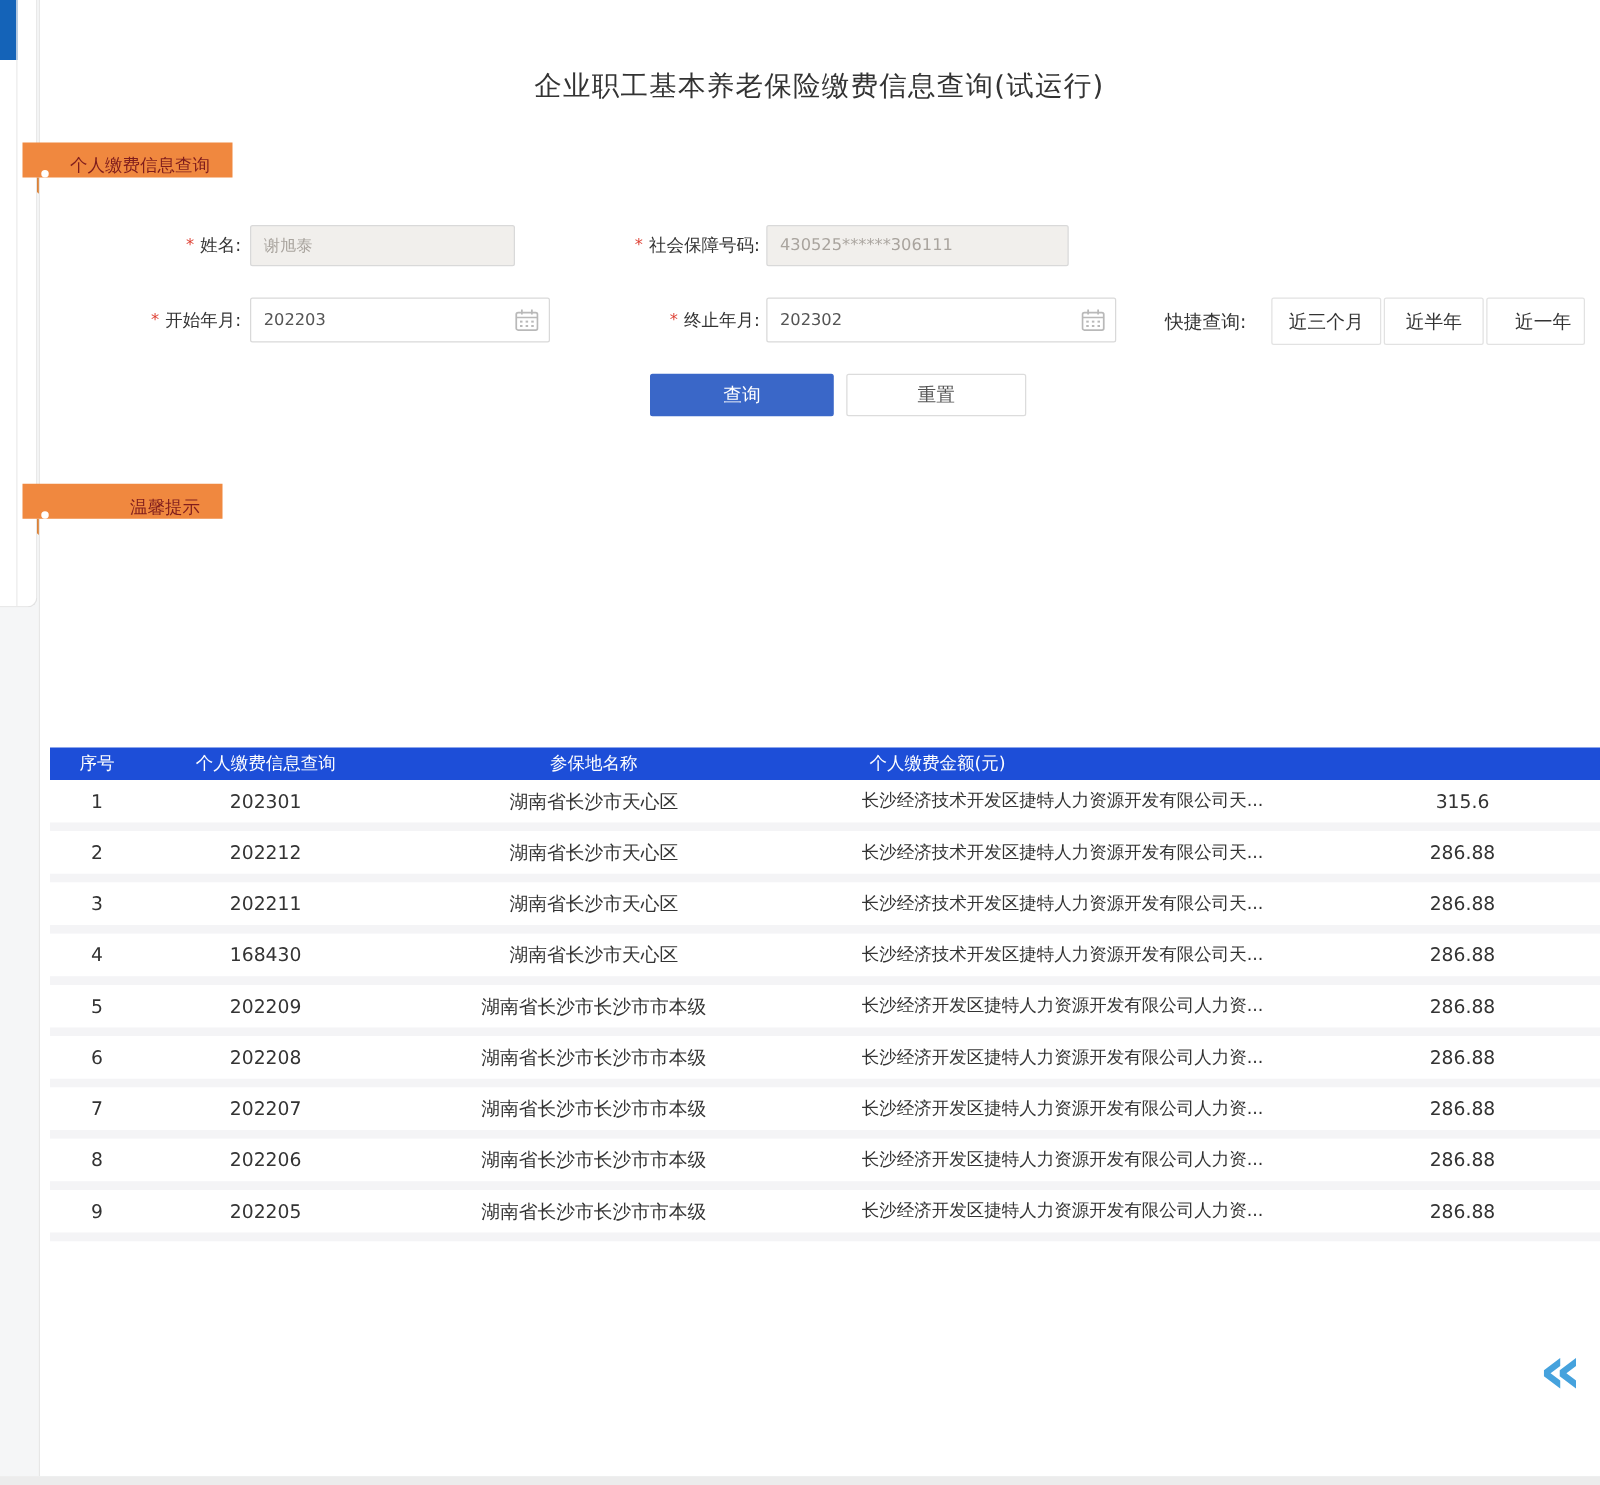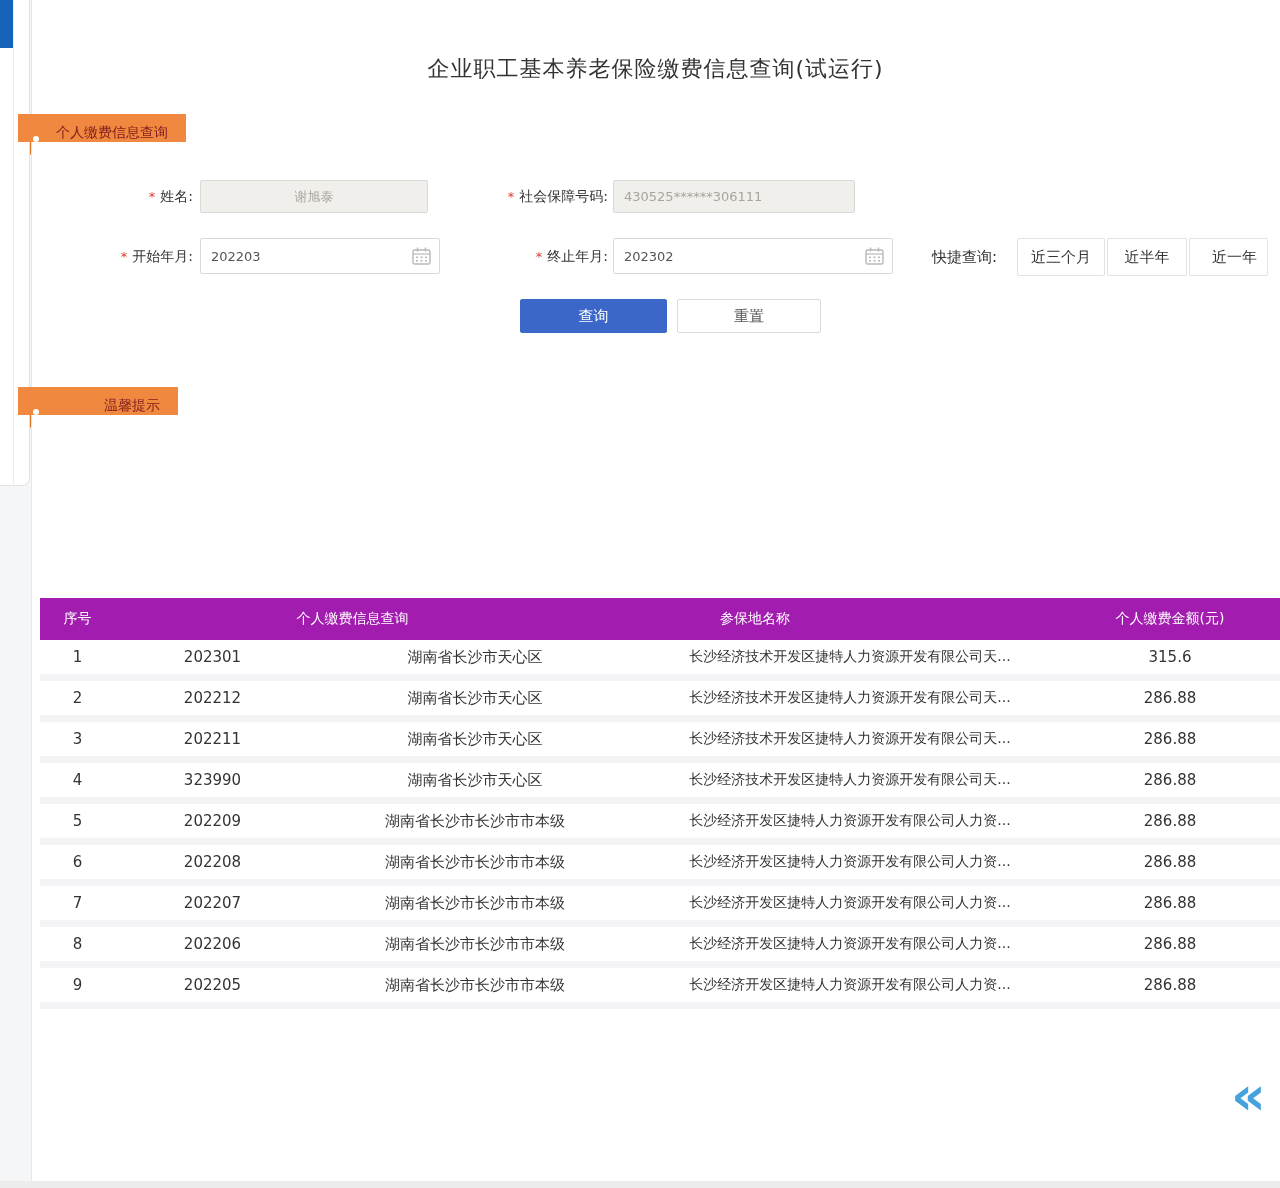--- a/index.html
+++ b/index.html
@@ -53,21 +53,21 @@
   .btn-query { left:520px; width:147px; background:#3a67c8; color:#fff; border:1px solid #3a67c8;text-align:center; }
   .btn-reset { left:677px; width:144px; background:#fff; color:#555; border:1px solid #dcdcdc; }
 
   
   .notice { position:absolute; left:40px; top:434px; width:1240px; height:131px; background:#fbf5e2; }
   .notice-line { margin-left:36px; color:#e2402e; font-size:15px; line-height:25px; }
   .notice-line.first { margin-top:41px; }
 
   
   .tbl { position:absolute; left:40px; top:598px; width:1240px; }
-  .thead { display:flex; height:42px; background:#a21caf; align-items:center;justify-content:space-between; }
+  .thead { display:flex; height:26px; background:#1d4ed8; align-items:center; }
   .thead .cell { color:#fff; font-size:14px; font-weight:500; }
   .trow { display:flex; height:41px; align-items:center; background:#fff;
           border-bottom:7px solid #f4f4f6; font-size:15px; color:#333; }
   .cell { text-align:center; overflow:hidden; white-space:nowrap; }
   .c1 { width:75px; } .c2 { width:195px; } .c3 { width:330px; } .c4 { width:420px; font-size:14px; } .c5 { width:220px; }
 
   .collapse-chevron { position:absolute; left:1231px; top:1072px; font-size:54px; line-height:48px;
                       color:#45a2dd; font-weight:bold; cursor:pointer; user-select:none; }
 </style>
 </head>
@@ -87,21 +87,21 @@
   <div class="section-tag" id="tag-query">
     <span class="dot"></span>
     <span>个人缴费信息查询</span>
   </div>
   <div class="tag-fold" id="fold-query"></div>
 
   <div class="f-label" style="left:60px; top:180px; width:133px;">
     <span class="req">*</span>
     <span>姓名:</span>
   </div>
-  <input class="input dis" style="left: 200px; top: 180px; width: 228px; text-align: center;" readonly="" value="谢旭泰">
+  <input class="input dis" style="left: 200px; top: 180px; width: 212px;" readonly="" value="谢旭泰">
   <div class="f-label" style="left:420px; top:180px; width:188px;">
     <span class="req">*</span>
     <span>社会保障号码:</span>
   </div>
   <input class="input dis" style="left: 613px; top: 180px; width: 242px;" readonly="" value="430525******306111">
 
   <div class="f-label" style="left:60px; top:240px; width:133px;">
     <span class="req">*</span>
     <span>开始年月:</span>
   </div>
@@ -183,21 +183,21 @@
         </div>
         <div class="trow">
           <div class="cell c1">3</div>
           <div class="cell c2">202211</div>
           <div class="cell c3">湖南省长沙市天心区</div>
           <div class="cell c4">长沙经济技术开发区捷特人力资源开发有限公司天...</div>
           <div class="cell c5">286.88</div>
         </div>
         <div class="trow">
           <div class="cell c1">4</div>
-          <div class="cell c2">323990</div>
+          <div class="cell c2">168430</div>
           <div class="cell c3">湖南省长沙市天心区</div>
           <div class="cell c4">长沙经济技术开发区捷特人力资源开发有限公司天...</div>
           <div class="cell c5">286.88</div>
         </div>
         <div class="trow">
           <div class="cell c1">5</div>
           <div class="cell c2">202209</div>
           <div class="cell c3">湖南省长沙市长沙市市本级</div>
           <div class="cell c4">长沙经济开发区捷特人力资源开发有限公司人力资...</div>
           <div class="cell c5">286.88</div>

